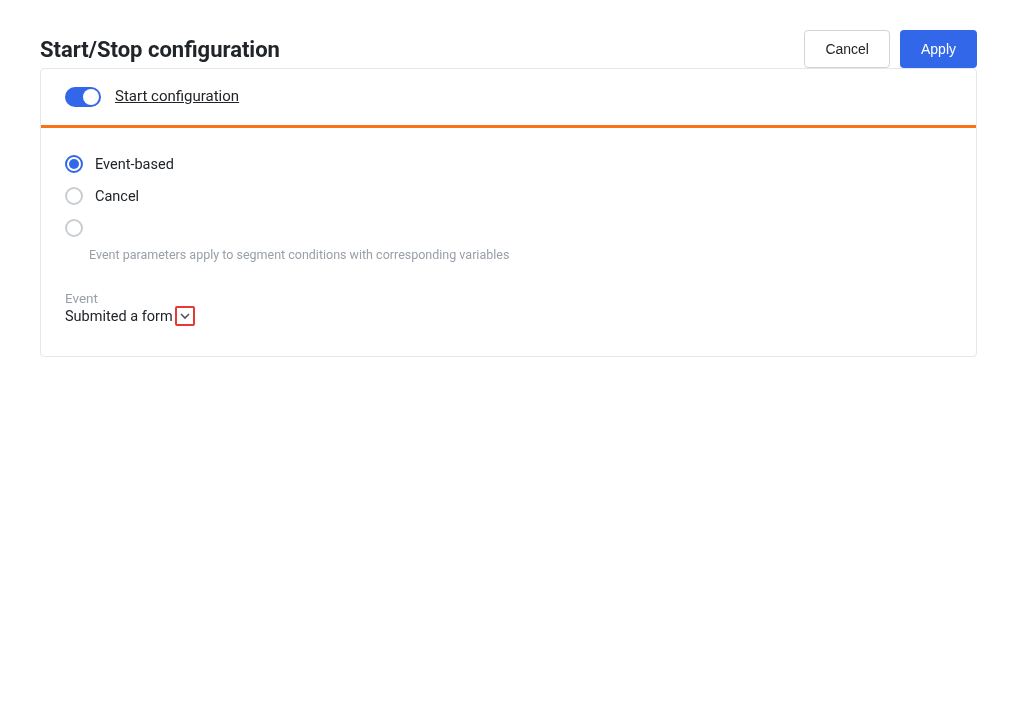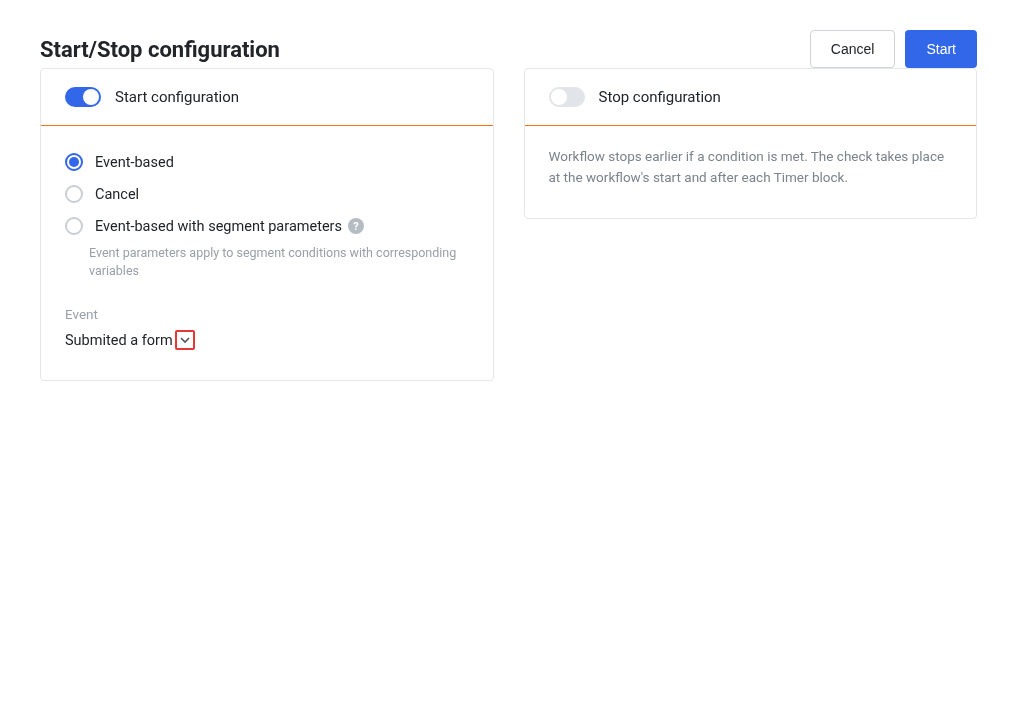--- a/index.html
+++ b/index.html
@@ -44,25 +44,25 @@
     gap: 30px;
     align-items: flex-start;
   }
   .panel {
     border: 1px solid #e4e7eb;
     border-radius: 4px;
     flex: 1 1 0;
   }
   .panel-header {
     display: flex;
-    align-items: center;
     gap: 14px;
     padding: 18px 24px;
-    border-bottom: 1px solid #f97316;
+    border-bottom: 3px solid #f97316;
     font-size: 15px;
+    text-decoration: underline;
   }
   .panel-body {
     padding: 20px 24px 30px;
     position: relative;
   }
   .stop-desc {
     color: #7b838c;
     font-size: 13.5px;
     line-height: 1.55;
   }
@@ -134,21 +134,21 @@
   .radio-hint {
     margin-left: 24px;
     color: #99a0a8;
     font-size: 12.5px;
     line-height: 1.45;
     padding: 2px 0 4px;
   }
   .field-label {
     color: #99a0a8;
     font-size: 13.5px;
-    margin: 22px 0 8px;
+    margin: 22px 0 0;
   }
   .select-closed {
     display: flex;
     align-items: center;
     gap: 2px;
     font-size: 14.5px;
     color: #212529;
     cursor: pointer;
     position: relative;
   }
@@ -206,21 +206,21 @@
   }
   .panel-left { position: relative; }
 </style>
 </head>
 <body>
 
 <div class="header-row">
   <h1>Start/Stop configuration</h1>
   <div class="btn-group">
     <button class="btn btn-cancel">Cancel</button>
-    <button class="btn btn-apply">Start</button>
+    <button class="btn btn-apply">Apply</button>
   </div>
 </div>
 
 <div class="columns">
 
   <div class="panel panel-left">
     <div class="panel-header">
       <div class="toggle toggle-on">
         <div class="knob"></div>
       </div>
@@ -234,24 +234,20 @@
       </div>
 
       <div class="radio-row">
         <div class="radio-outer"></div>
         <span class="radio-label">Cancel</span>
       </div>
 
 
       <div class="radio-row">
         <div class="radio-outer"></div>
-        <span class="radio-label">
-          <span>Event-based with segment parameters</span>
-          <span class="help-icon">?</span>
-        </span>
       </div>
 
       <div class="radio-hint">Event parameters apply to segment conditions with corresponding variables</div>
 
       <div class="field-label">Event</div>
 
       <div class="select-closed">
         <span>Submited a form</span>
         <span class="caret-box">
           <svg width="12" height="12" viewBox="0 0 12 12">
@@ -273,25 +269,14 @@
 
         <div class="dd-item">SysContactConfirmationRequest</div>
         <div class="dd-item">SysContactConfirmed</div>
         <div class="dd-item">SysContactRunWelcomeSeries</div>
 
       </div>
 
     </div>
   </div>
 
-  <div class="panel">
-    <div class="panel-header">
-      <div class="toggle toggle-off">
-        <div class="knob"></div>
-      </div>
-      <span>Stop configuration</span>
-    </div>
-    <div class="panel-body">
-      <div class="stop-desc">Workflow stops earlier if a condition is met. The check takes place at the workflow's start and after each Timer block.</div>
-    </div>
-  </div>
 
 </div>
 
 </body></html>

